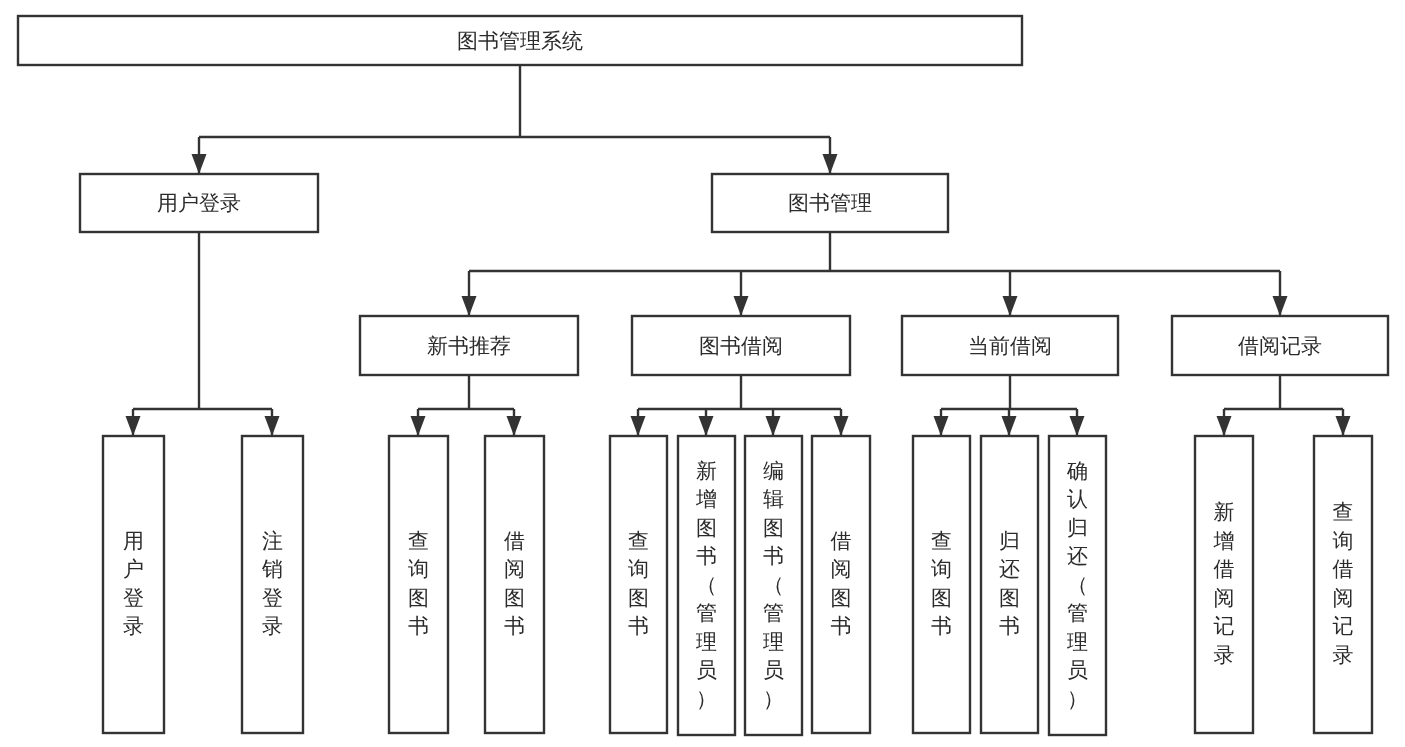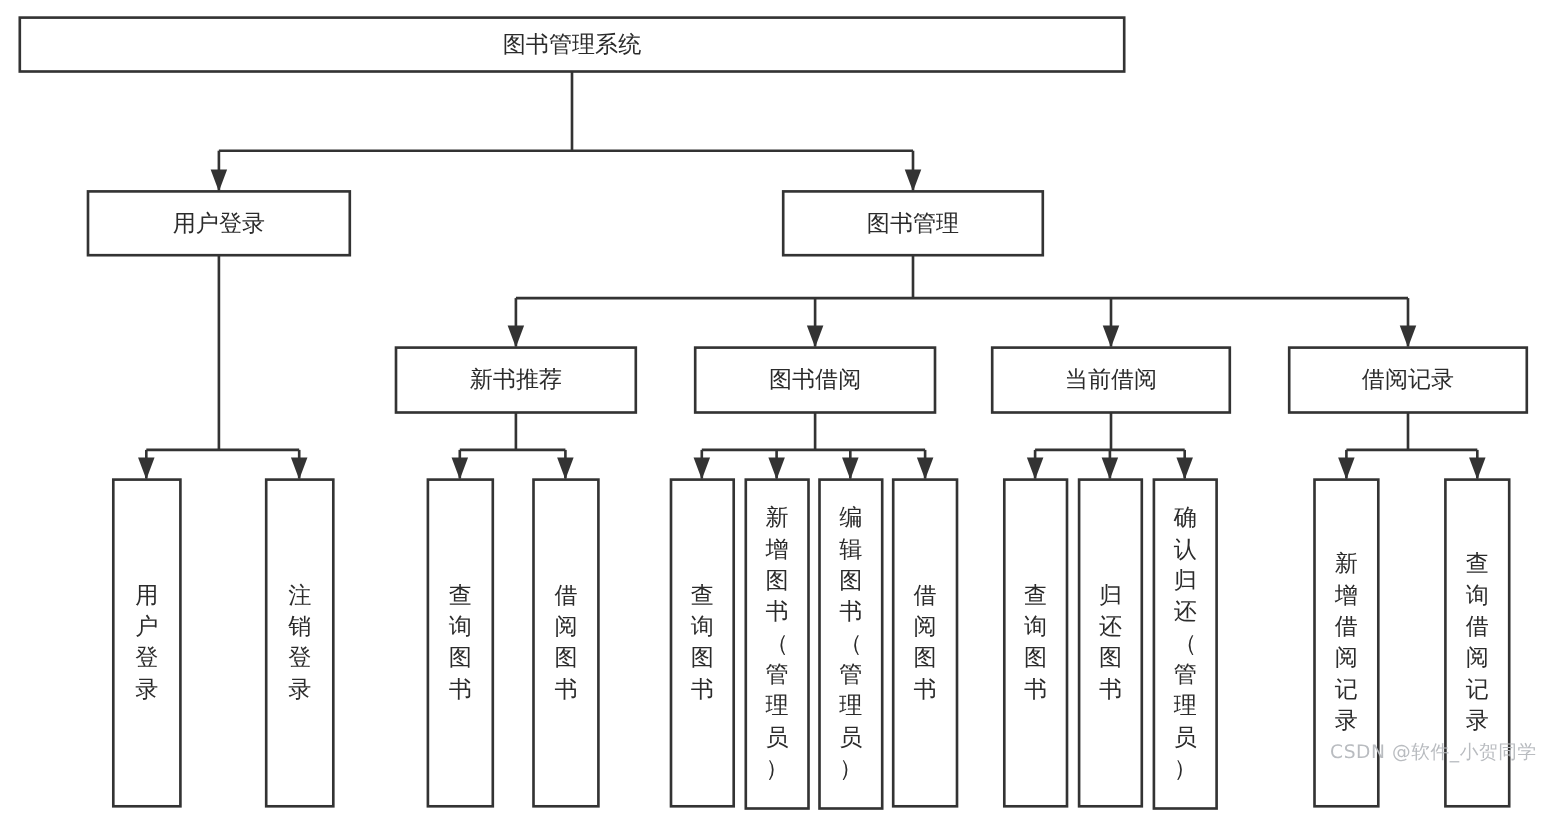--- a/index.html
+++ b/index.html
@@ -203,14 +203,13 @@
         <g>
           <rect x="1195" y="436" width="58" height="297" class="node-box"></rect>
           <text x="1224" y="519.25" class="node-label-v"><tspan x="1224" dy="0">新</tspan><tspan x="1224" dy="28.5">增</tspan><tspan x="1224" dy="28.5">借</tspan><tspan x="1224" dy="28.5">阅</tspan><tspan x="1224" dy="28.5">记</tspan><tspan x="1224" dy="28.5">录</tspan></text>
         </g>
         <g>
           <rect x="1314" y="436" width="58" height="297" class="node-box"></rect>
           <text x="1343" y="519.25" class="node-label-v"><tspan x="1343" dy="0">查</tspan><tspan x="1343" dy="28.5">询</tspan><tspan x="1343" dy="28.5">借</tspan><tspan x="1343" dy="28.5">阅</tspan><tspan x="1343" dy="28.5">记</tspan><tspan x="1343" dy="28.5">录</tspan></text>
         </g>
       </g>
   </svg>
-  <div class="watermark-text">CSDN @软件_小贺同学</div>
 </div>
 
 </body></html>

